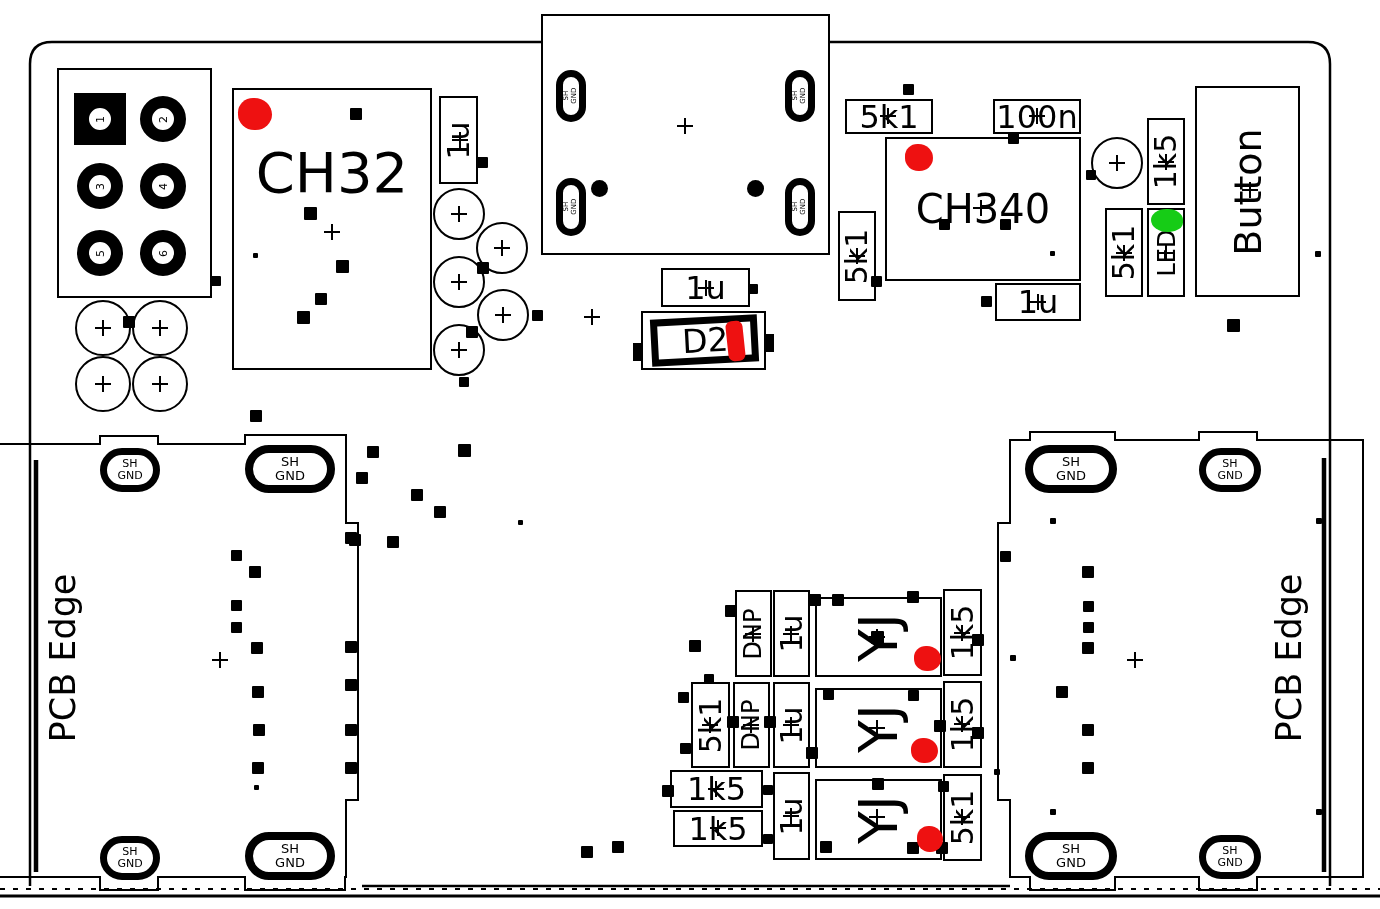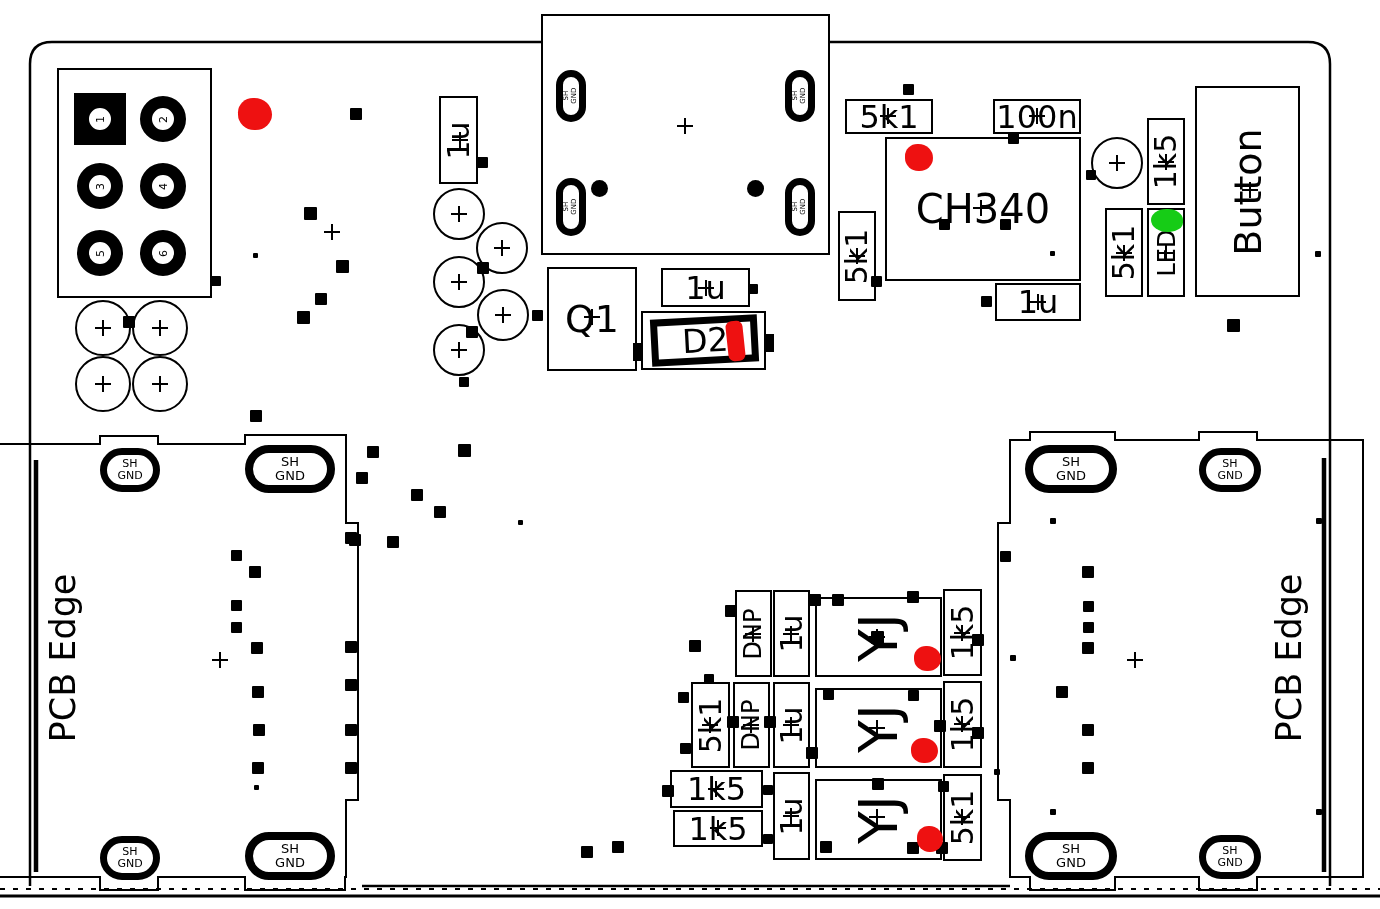--- a/index.html
+++ b/index.html
@@ -55,24 +55,24 @@
     <path d="M1324,458 V872" fill="none" stroke="#000" stroke-width="4.5"></path>
     <path d="M0,889 H1380" fill="none" stroke="#000" stroke-width="2" stroke-dasharray="5,8"></path>
     <path d="M0,896 H1380" fill="none" stroke="#000" stroke-width="3"></path>
   </svg>
 
   <div class="comp" style="left:57px;top:68px;width:155px;height:230px"></div>
   <div class="squarepad" style="left:74px;top:93px;width:52px;height:52px"></div>
 
   <div class="comp" style="left:541px;top:14px;width:289px;height:241px"></div>
 
-
-  <div class="comp" id="q1-box" style="left:547px;top:267px;width:90px;height:104px">
-    <span>Q1</span>
-  </div>
+  <div class="comp" id="ch32-box" style="left:232px;top:88px;width:200px;height:282px">
+    <span>CH32</span>
+  </div>
+
 
   <div class="comp" style="left:641px;top:311px;width:125px;height:59px"></div>
   <div id="d2-inner" style="left:651px;top:317px;width:107px;height:47px">
     <span>D2</span>
   </div>
   <div class="blob" style="left:727px;top:321px;width:17px;height:40px;background:#ee1111;border-radius:6px;transform:rotate(-6deg)"></div>
   <div class="bump" style="left:633px;top:343px;width:10px;height:18px"></div>
   <div class="bump" style="left:764px;top:334px;width:10px;height:18px"></div>
 
   <div class="comp" id="ch340-box" style="left:885px;top:137px;width:196px;height:144px">

